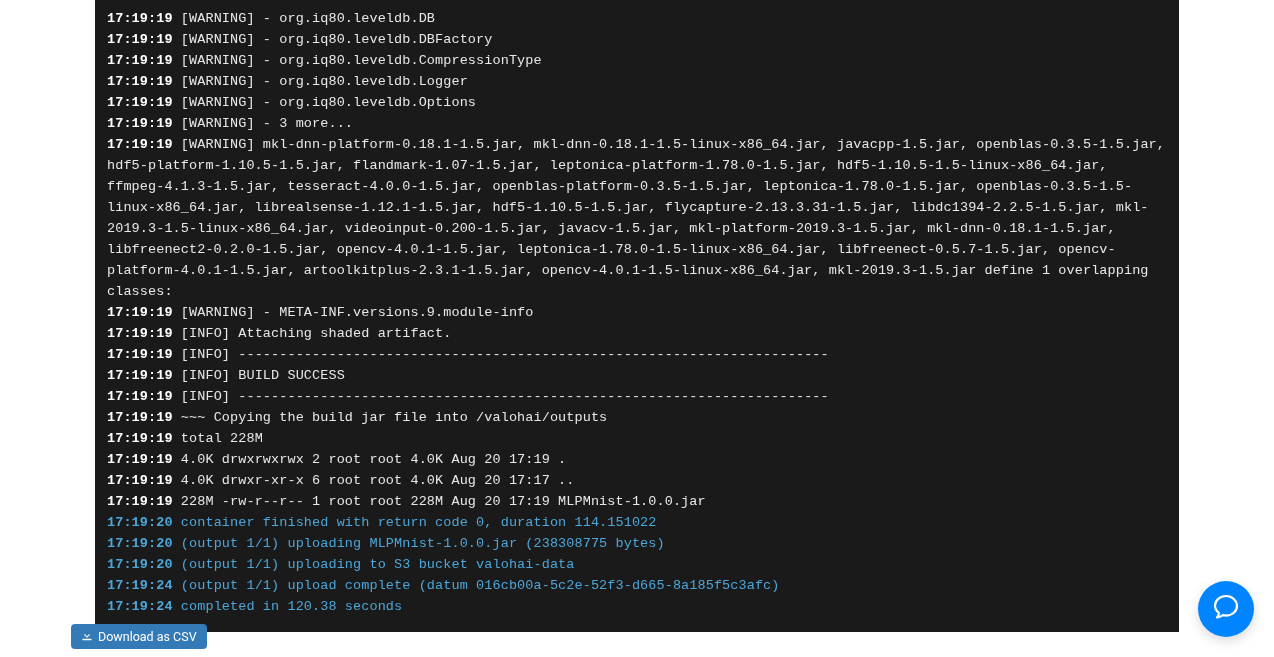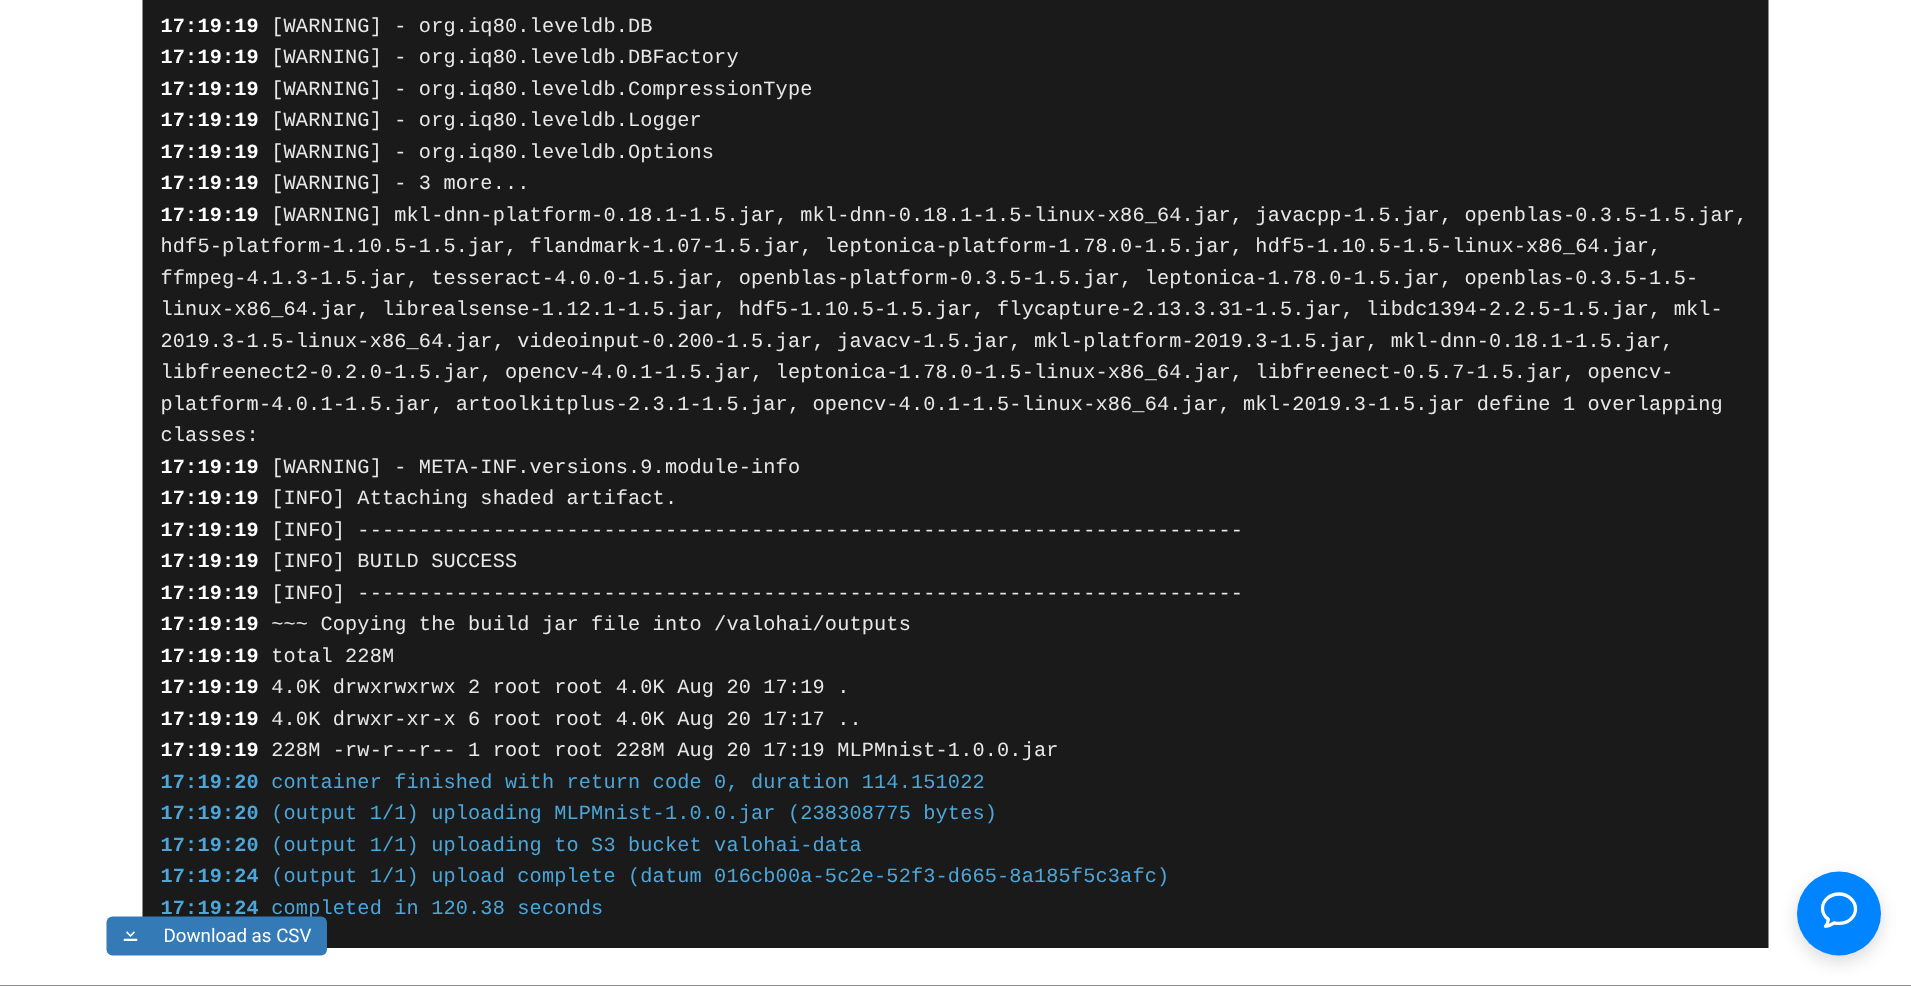--- a/index.html
+++ b/index.html
@@ -30,32 +30,32 @@
       word-break: break-word;
       letter-spacing: 0.1px;
     }
     .ts { font-weight: bold; color: #fff; }
     .ts-blue { font-weight: bold; color: #4da6d9; }
     .msg { color: #e8e8e8; font-weight: normal; }
     .msg-blue { color: #4da6d9; font-weight: normal; }
     .download-btn {
       position: absolute;
       left: 71px;
-      bottom: 20px;
+      bottom: 8px;
       background: #337ab7;
       color: #fff;
       border: none;
       border-radius: 4px;
       padding: 5px 10px;
       font-size: 12.5px;
       font-family: -apple-system, BlinkMacSystemFont, "Segoe UI", Roboto, sans-serif;
       cursor: pointer;
       display: inline-flex;
       align-items: center;
-      gap: 16px;
+      gap: 5px;
     }
     .download-btn svg { width: 12px; height: 12px; fill: #fff; }
     .chat-bubble {
       position: absolute;
       right: 20px;
       bottom: 20px;
       width: 56px;
       height: 56px;
       background: #0084ff;
       border-radius: 50%;

